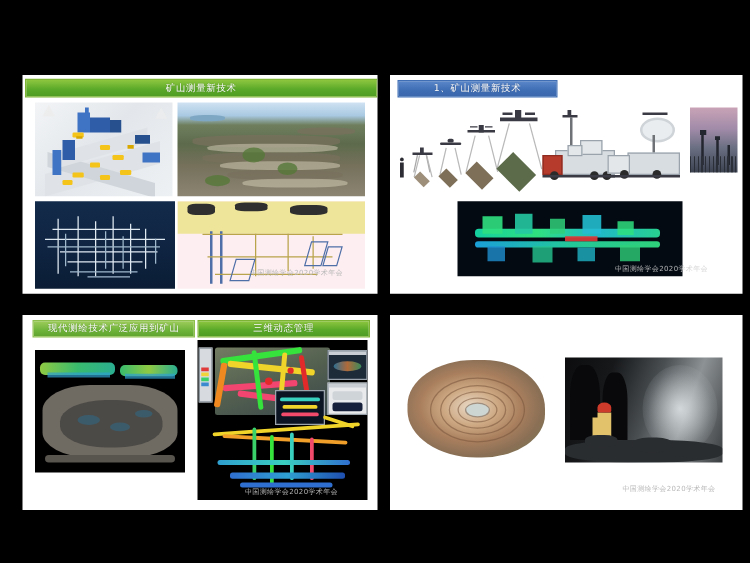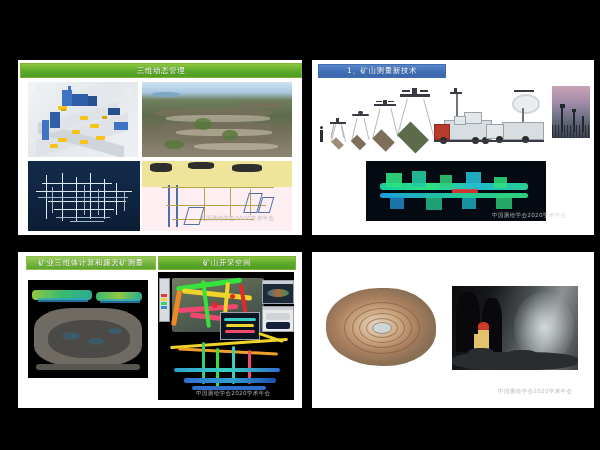--- a/index.html
+++ b/index.html
@@ -155,21 +155,21 @@
   .watermark.onDark{color:#cfcfcf;opacity:.85;}
 </style>
 </head>
 <body>
 
 <div class="stage">
 
 
   <div class="panel" id="panel-tl">
 
-    <div class="ribbon rib-green" id="rib-tl">三维动态管理</div>
+    <div class="ribbon rib-green" id="rib-tl">矿山测量新技术</div>
 
     <div class="art" id="tl-iso">
       <div class="cone" style="left:6px;top:2px;"></div>
       <div class="cone" style="left:96px;top:4px;"></div>
       <div class="slab" style="left:8px;top:44px;width:92px;height:18px;"></div>
       <div class="slab2" style="left:10px;top:52px;width:86px;height:12px;"></div>
       <div class="slab" style="left:20px;top:30px;width:70px;height:12px;"></div>
       <div class="bld" style="left:34px;top:8px;width:10px;height:16px;"></div>
       <div class="bld-l" style="left:44px;top:12px;width:16px;height:12px;"></div>
       <div class="bld-d" style="left:60px;top:14px;width:9px;height:10px;"></div>
@@ -328,22 +328,22 @@
       <div class="pc" style="left:96px;top:37px;width:14px;height:11px;background:#1fb3c6;opacity:.8;"></div>
       <div class="pc" style="left:130px;top:35px;width:16px;height:13px;background:#2fd07a;opacity:.8;"></div>
       <div class="pc" style="left:86px;top:28px;width:26px;height:4px;background:#e03a3a;opacity:.9;"></div>
     </div>
 
     <div class="watermark onDark" style="left:180px;top:152px;">中国测绘学会2020学术年会</div>
   </div>
 
   <div class="panel" id="panel-bl">
 
-    <div class="ribbon rib-green-pale" id="rib-bl-a">矿业三维体计算和露天矿测量</div>
-    <div class="ribbon rib-green" id="rib-bl-b">矿山开采空间</div>
+    <div class="ribbon rib-green-pale" id="rib-bl-a">现代测绘技术广泛应用到矿山</div>
+    <div class="ribbon rib-green" id="rib-bl-b">三维动态管理</div>
 
     <div class="art" id="bl-pit">
       <div class="pcg" style="left:4px;top:10px;width:60px;height:10px;background:linear-gradient(90deg,#9fe04a,#3fd07a,#2fc0a0);opacity:.9;border-radius:4px;"></div>
       <div class="pcg" style="left:68px;top:12px;width:46px;height:9px;background:linear-gradient(90deg,#3fd07a,#9fe04a,#2fc0a0);opacity:.9;border-radius:4px;"></div>
       <div class="pcg" style="left:10px;top:18px;width:50px;height:4px;background:#2f9fd0;opacity:.7;"></div>
       <div class="pcg" style="left:72px;top:19px;width:40px;height:4px;background:#2f9fd0;opacity:.7;"></div>
       <div class="terr" style="left:6px;top:28px;width:108px;height:58px;"></div>
       <div class="terr2" style="left:20px;top:40px;width:82px;height:38px;"></div>
       <div class="pond" style="left:34px;top:52px;width:18px;height:8px;"></div>
       <div class="pond" style="left:60px;top:58px;width:16px;height:7px;"></div>

